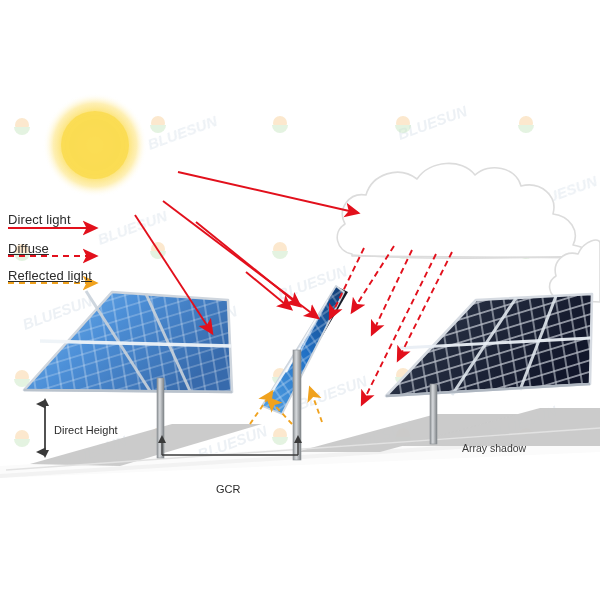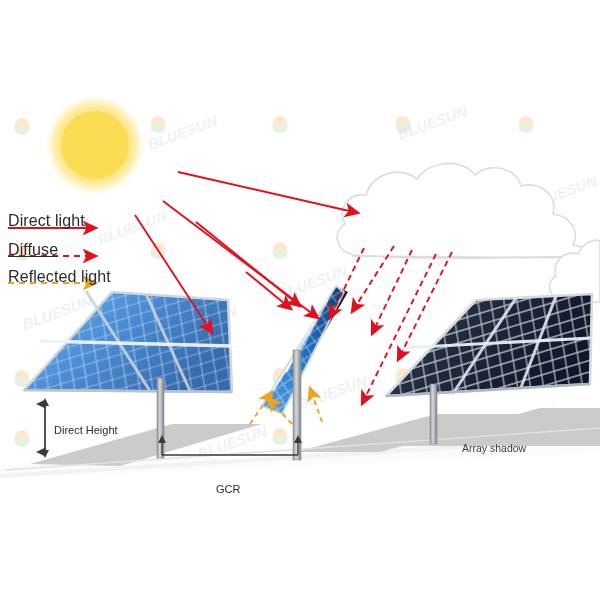--- a/index.html
+++ b/index.html
@@ -2,21 +2,21 @@
 <html><head>
 <meta charset="utf-8">
 <title>Solar Array Irradiance Diagram</title>
 <style>
   html,body{margin:0;padding:0;background:#ffffff;}
   body{width:600px;height:600px;overflow:hidden;
        font-family:"Liberation Sans","DejaVu Sans",sans-serif;}
   #stage{position:relative;width:600px;height:600px;background:#ffffff;}
   #stage svg{position:absolute;left:0;top:0;}
   .lbl{position:absolute;color:#2b2b2b;white-space:nowrap;}
-  .legend-lbl{font-size:16px;letter-spacing:0.1px;}
+  .legend-lbl{font-size:13px;letter-spacing:0.1px;}
   .dim-lbl{font-size:11px;}
   .ground-lbl{font-size:10.5px;color:#3a3a3a;text-align:right;}
 </style>
 </head>
 <body>
 
 <div id="stage">
 
 <svg width="600" height="600" viewBox="0 0 600 600">
   <defs>
@@ -288,19 +288,19 @@
   <g>
     <line x1="8" y1="256" x2="96" y2="256" stroke="#e2101c" stroke-width="1.9" stroke-dasharray="6 5" marker-end="url(#mRed)"></line>
   </g>
   <g>
     <line x1="8" y1="283" x2="96" y2="283" stroke="#f0a21e" stroke-width="1.9" stroke-dasharray="6 5" marker-end="url(#mOrange)"></line>
   </g>
 </svg>
 
 <div class="lbl legend-lbl" style="left:8px;top:212px;">Direct light</div>
 <div class="lbl legend-lbl" style="left:8px;top:241px;text-decoration:underline;">Diffuse</div>
-<div class="lbl legend-lbl" style="left:8px;top:268px;">Reflected light</div>
+<div class="lbl legend-lbl" style="left:8px;top:268px;text-decoration:underline;">Reflected light</div>
 
 <div class="lbl dim-lbl" style="left:54px;top:424px;">Direct Height</div>
 <div class="lbl dim-lbl" style="left:216px;top:443px;margin-top:40px;">GCR</div>
 <div class="lbl ground-lbl" style="left:462px;top:442px;">Array shadow</div>
 
 </div>
 
 </body></html>

